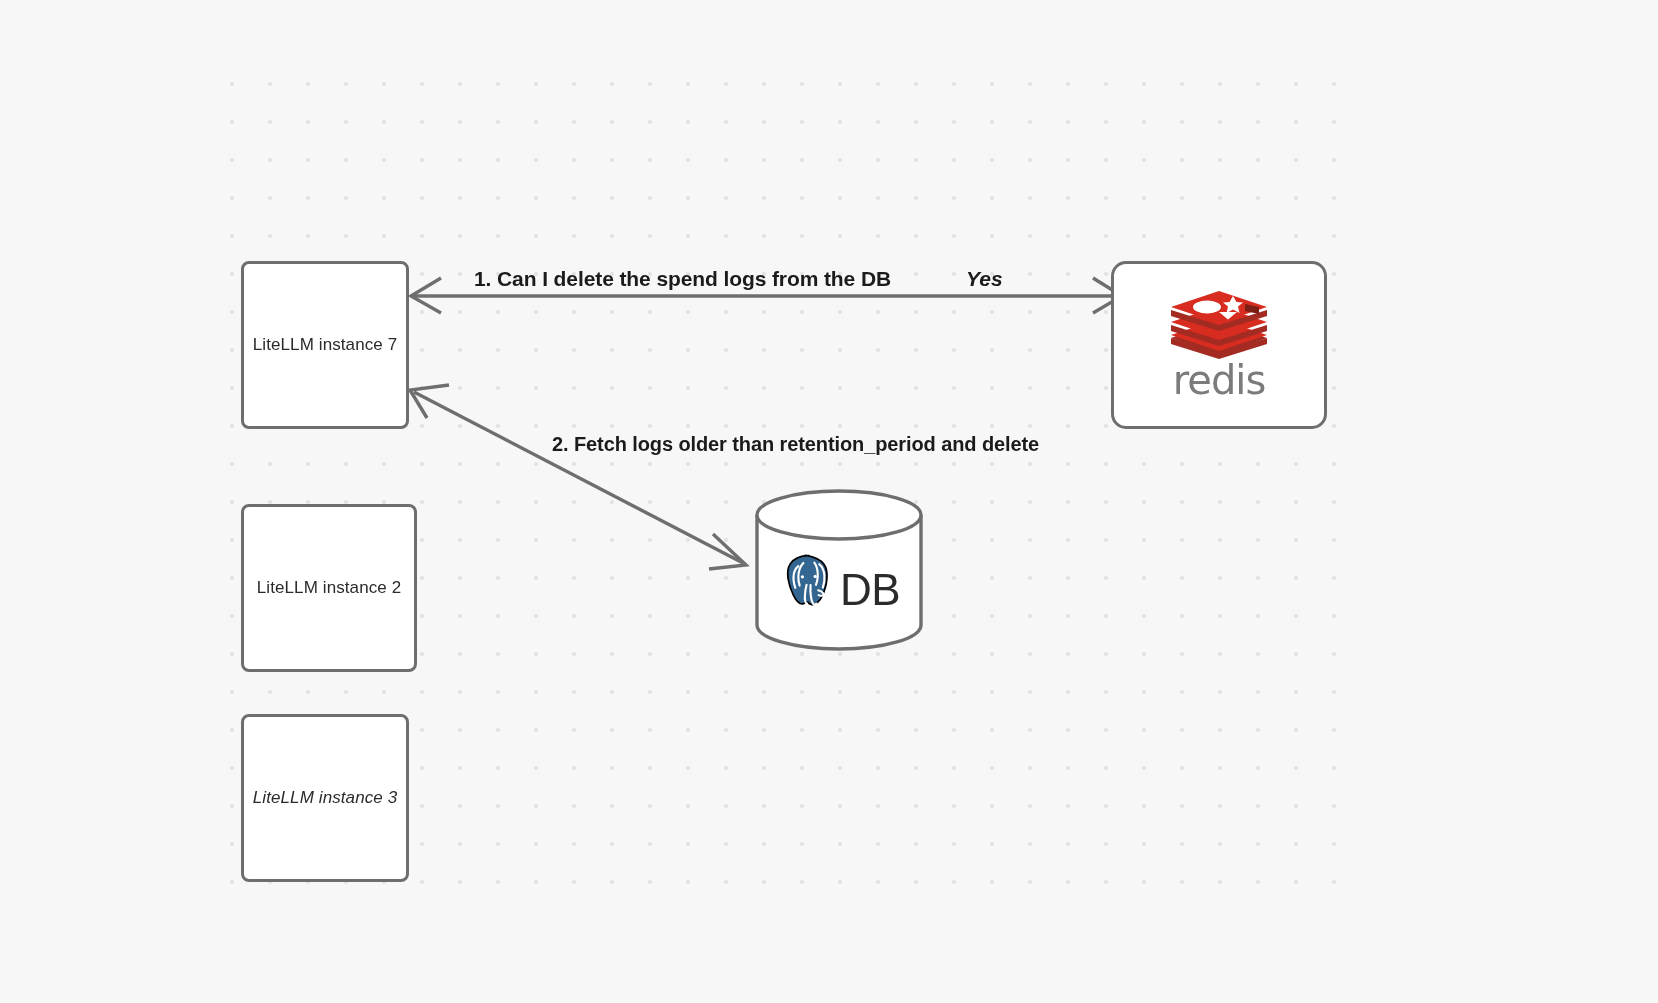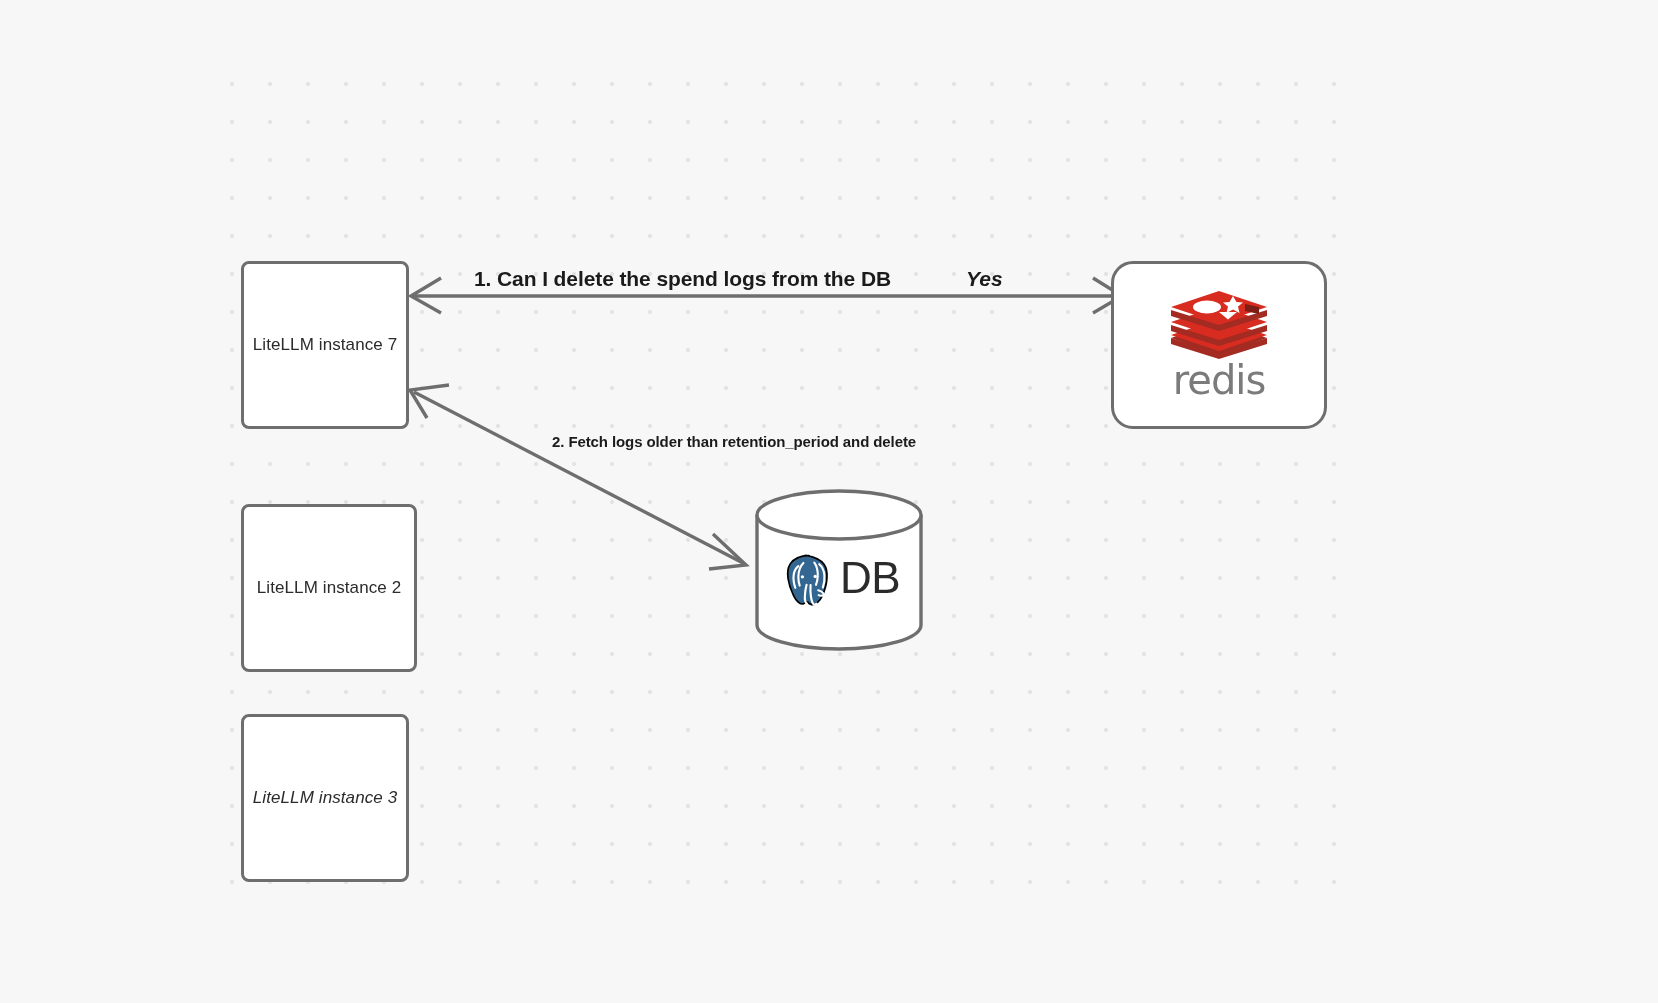--- a/index.html
+++ b/index.html
@@ -60,21 +60,21 @@
   
   #node-redis {
     position: absolute;
     left: 1111px;
     top: 261px;
     width: 216px;
     height: 168px;
     box-sizing: border-box;
     background: #ffffff;
     border: 3px solid #6e6e6e;
-    border-radius: 22px;
+    border-radius: 15px;
     display: flex;
     flex-direction: column;
     align-items: center;
     justify-content: center;
   }
   .redis-logo {
     display: block;
     margin-bottom: 1px;
   }
   .redis-wordmark {
@@ -98,21 +98,21 @@
     position: absolute;
     inset: 0;
     display: flex;
     align-items: center;
     justify-content: center;
     padding-top: 28px;
     box-sizing: border-box;
   }
   .db-logo-row {
     display: flex;
-    align-items: flex-start;
+    align-items: flex-end;
     gap: 0px;
   }
   .db-text {
     font-size: 44px;
     font-weight: normal;
     color: #2b2b2b;
     font-family: "Liberation Sans", sans-serif;
     letter-spacing: -0.5px;
   }
 
@@ -132,21 +132,21 @@
   }
   #label-yes {
     left: 966px;
     top: 267px;
     font-size: 21px;
     font-style: italic;
   }
   #label-step-2 {
     left: 552px;
     top: 433px;
-    font-size: 15px;
+    font-size: 20px;
     letter-spacing: -0.1px;
   }
 </style>
 </head>
 <body>
 
 <div id="canvas">
 
   <div id="dot-grid"></div>
 

